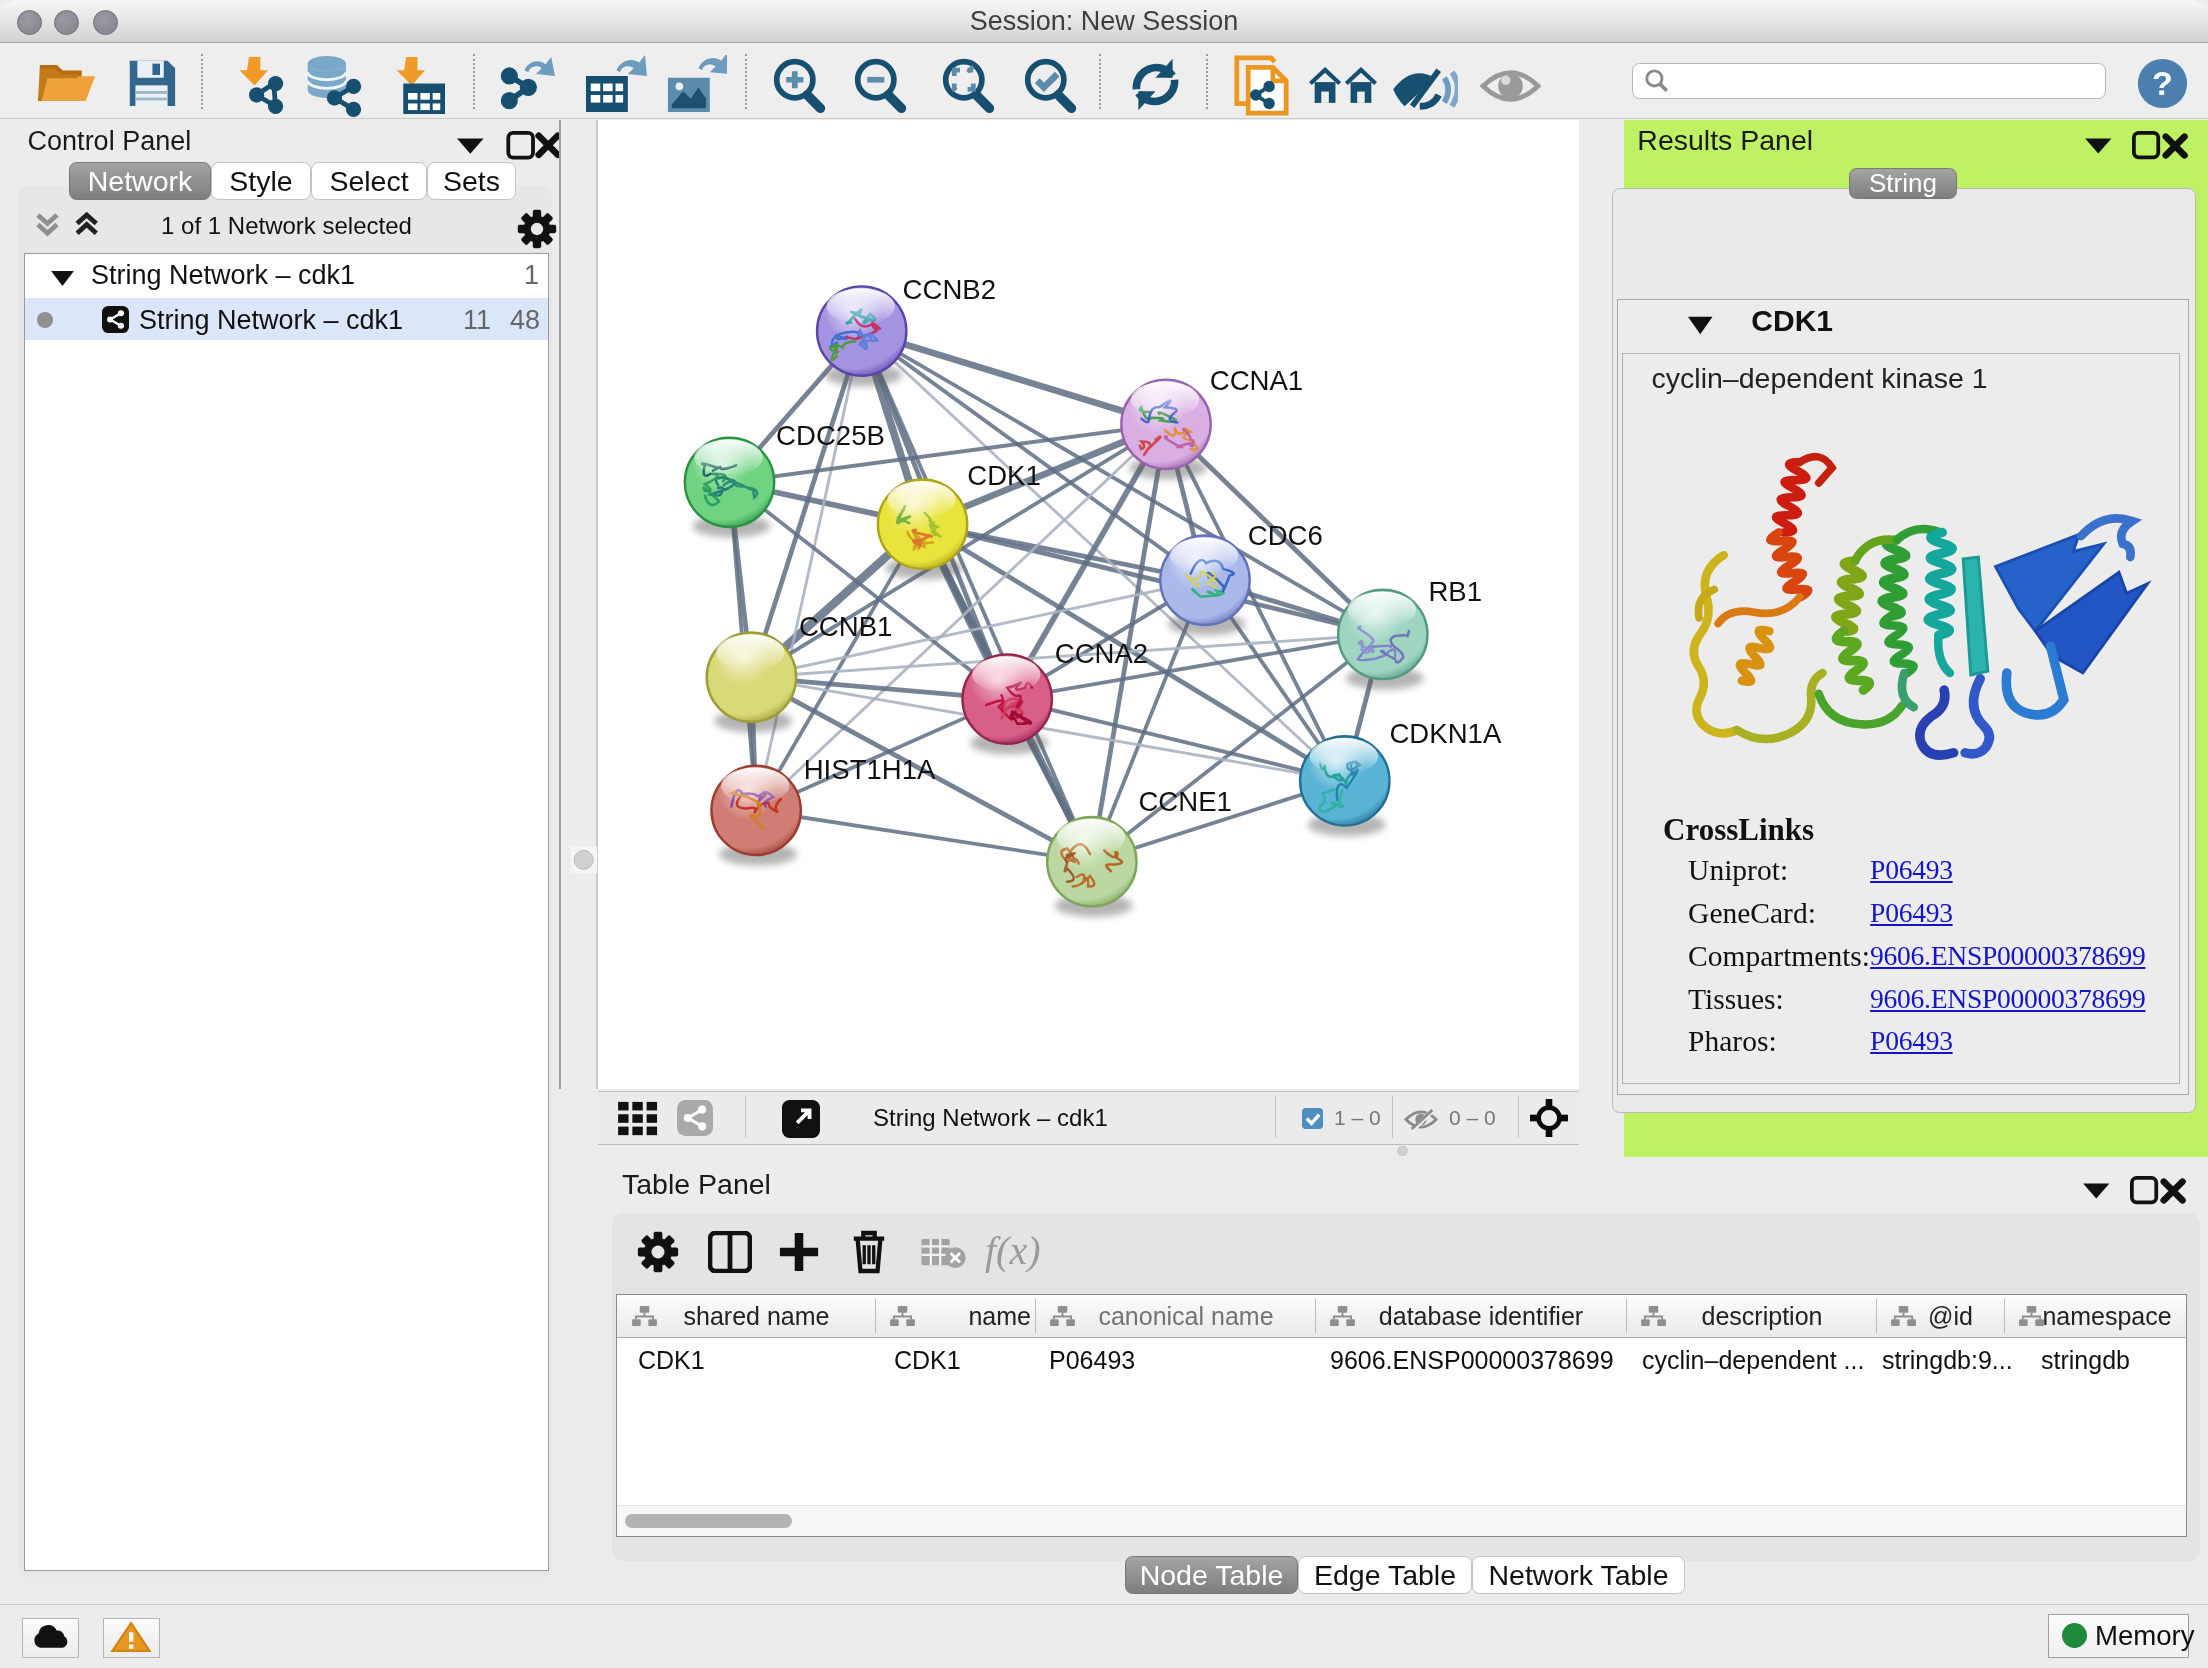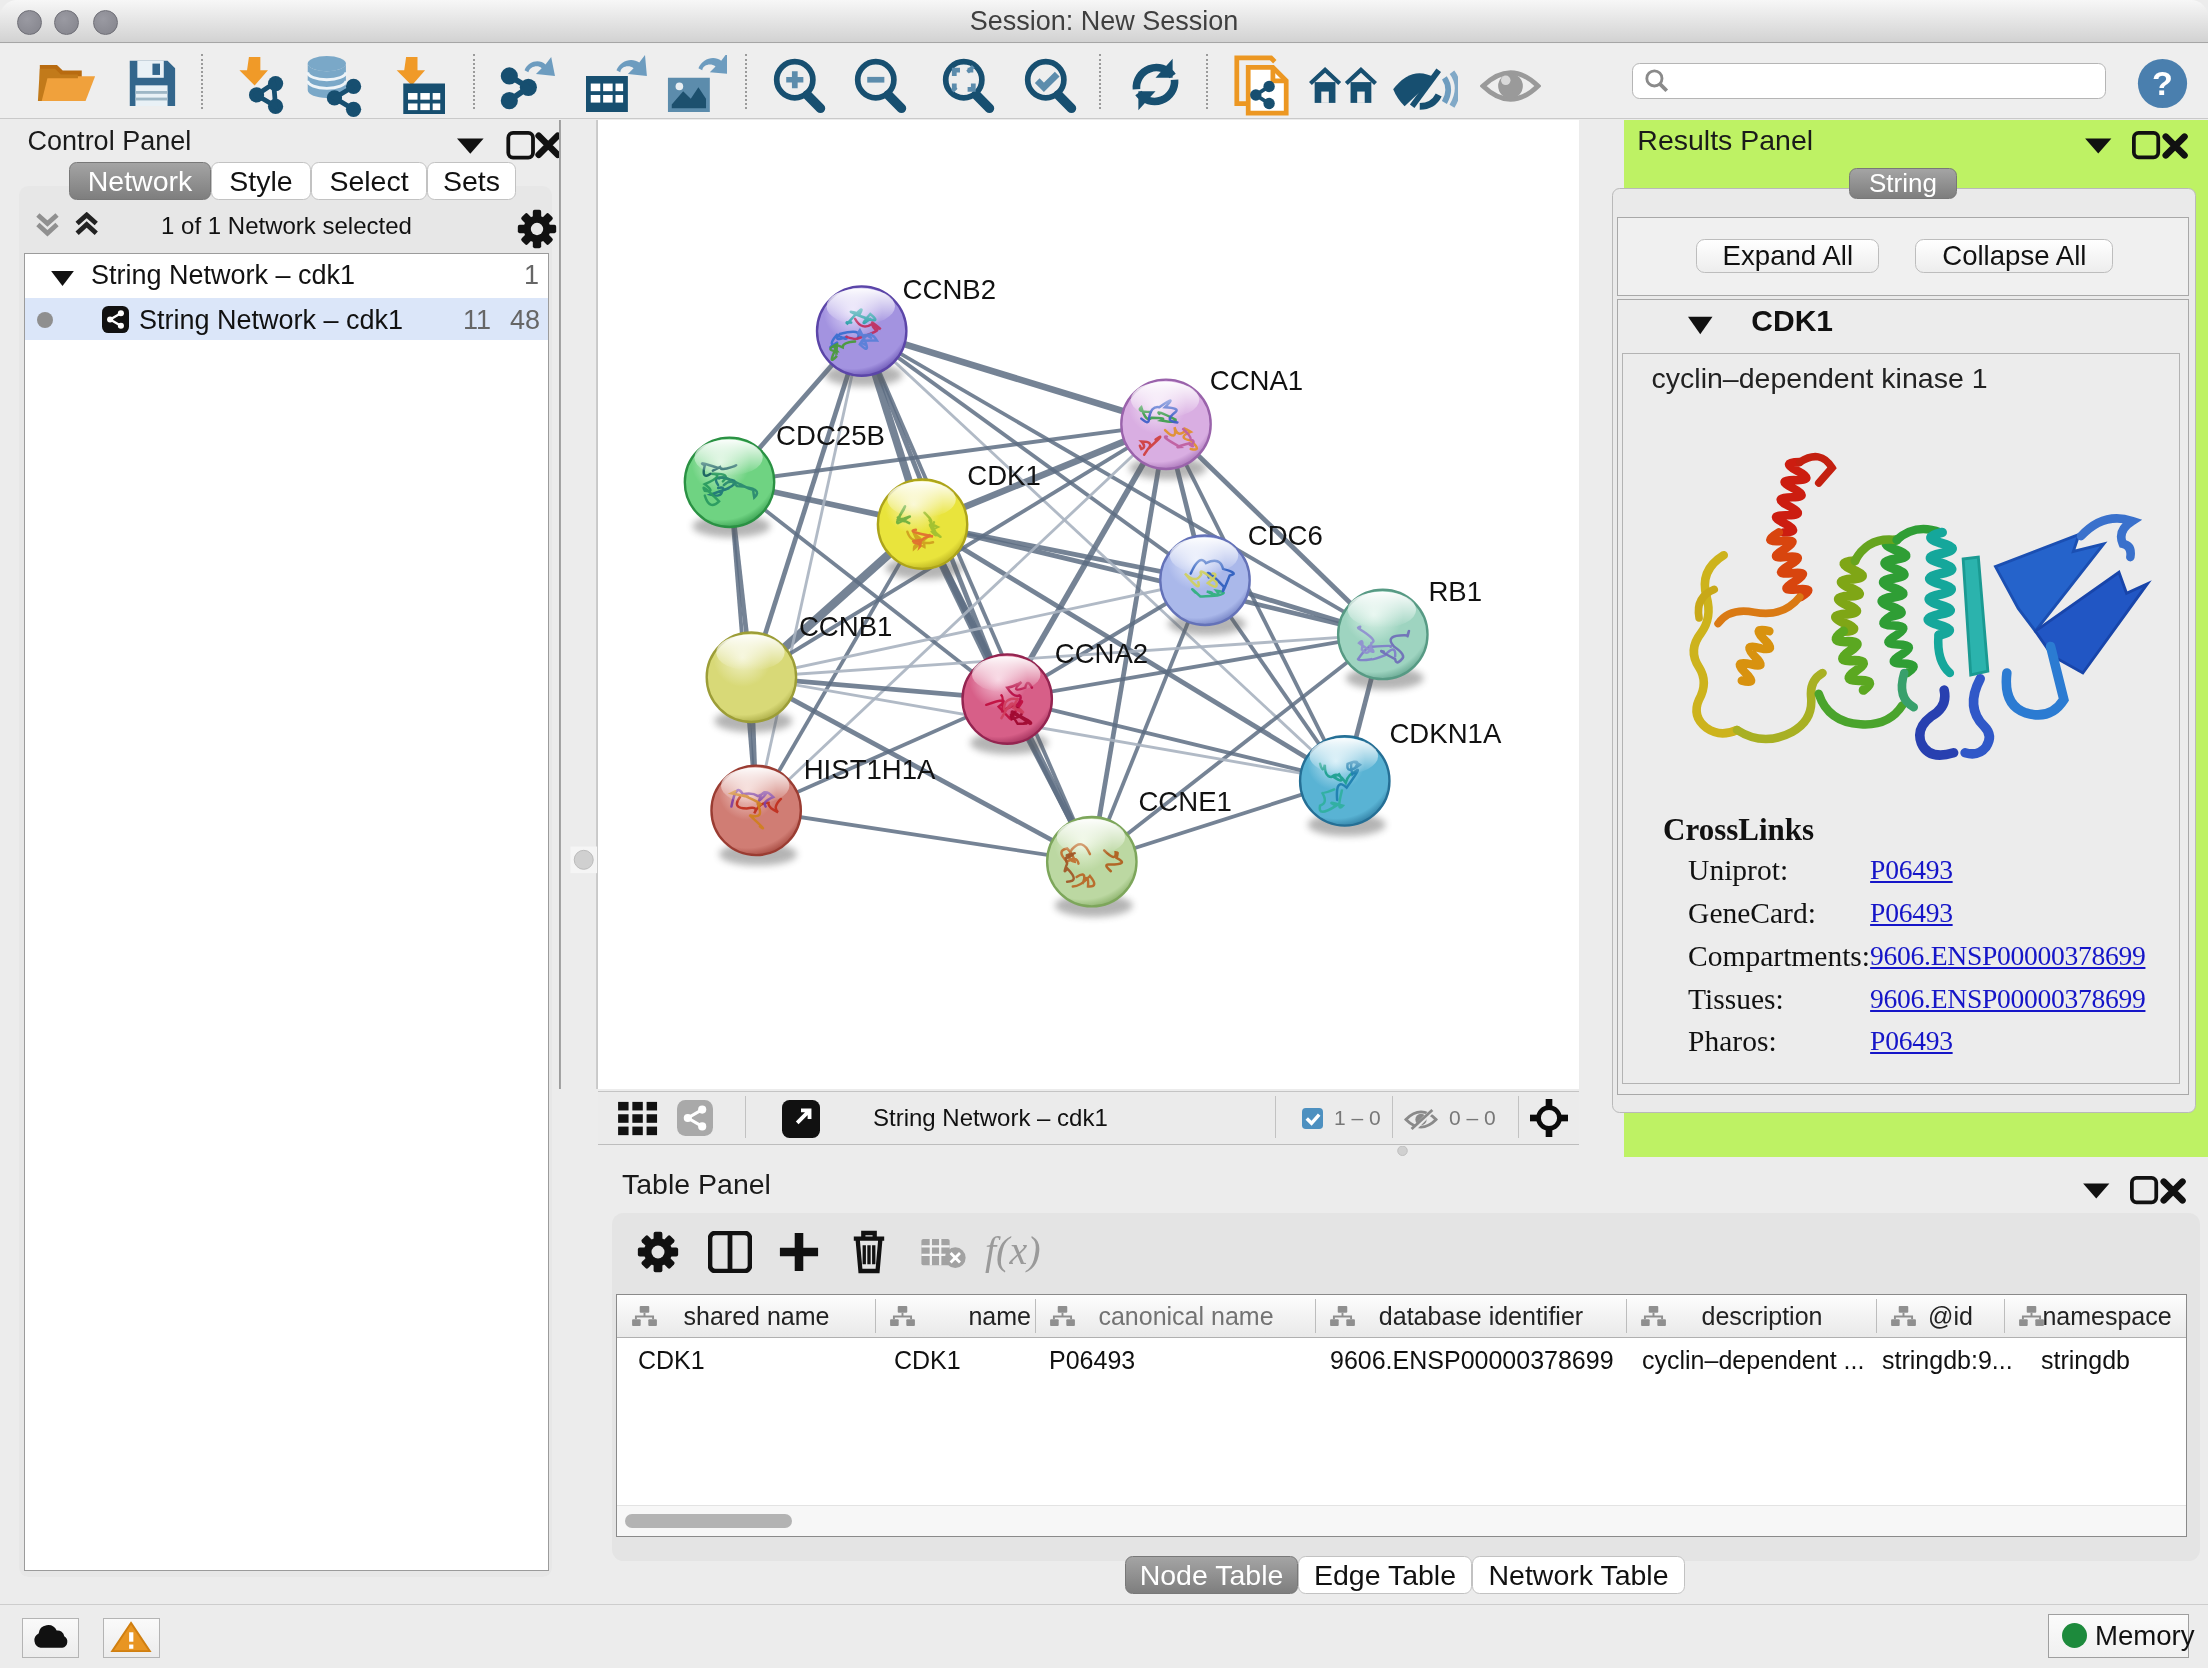--- a/index.html
+++ b/index.html
@@ -574,24 +574,20 @@
 
 <div id="rp" class="abs">
   <div class="abs" style="left:13.3px;top:3.8px;font-size:28.5px;color:#1a1a1a;">Results Panel</div>
   <svg class="abs" style="left:460px;top:11.4px;" width="126" height="30" viewBox="0 0 132 32">
     <path d="M0 8 L28 8 14 24 z" fill="#111"></path>
     <rect x="52" y="2" width="26" height="26" rx="5" fill="none" stroke="#111" stroke-width="4"></rect>
     <path d="M86 6 l20 20 M106 6 l-20 20" stroke="#111" stroke-width="7" stroke-linecap="round"></path>
   </svg>
   <div class="abs" style="left:225px;top:48px;width:106px;height:28.5px;background:linear-gradient(#a4a4a4,#7e7e7e);border:1px solid #787878;border-radius:7.6px;color:#fff;text-align:center;font-size:26px;line-height:28.5px;z-index:5;">String</div>
   <div class="abs" style="left:-12.4px;top:68px;width:582px;height:923px;background:#eaeaea;border:1.9px solid #b9b9b9;border-radius:7.6px;"></div>
-  <div class="abs" style="left:-6.7px;top:97px;width:570px;height:77px;background:#f0f0f0;border:1.9px solid #a8a8a8;">
-    <div class="abs" style="left:78px;top:21px;width:181px;height:32px;background:linear-gradient(#ffffff,#ededed);border:1.9px solid #bdbdbd;border-radius:8.6px;font-size:27.6px;text-align:center;line-height:32px;color:#111;">Expand All</div>
-    <div class="abs" style="left:297px;top:21px;width:196px;height:32px;background:linear-gradient(#ffffff,#ededed);border:1.9px solid #bdbdbd;border-radius:8.6px;font-size:27.6px;text-align:center;line-height:32px;color:#111;">Collapse All</div>
-  </div>
   <div class="abs" style="left:-6.7px;top:179px;width:570px;height:794px;background:#ececec;border:1.9px solid #a8a8a8;">
     <svg class="abs" style="left:68px;top:15px;" width="28.5" height="21" viewBox="0 0 32 24">
         <path d="M2 2 h28 L16 22 z" fill="#111"></path>
       </svg>
     <div class="abs" style="left:133px;top:3.8px;font-size:30px;font-weight:bold;color:#111;">CDK1</div>
     <div class="abs" style="left:3.8px;top:53px;width:556px;height:729px;background:#ececec;border:1.9px solid #b3b3b3;">
       <div class="abs" style="left:28.5px;top:7.6px;font-size:28.5px;color:#222;">cyclin–dependent kinase 1</div>
       <svg class="abs" style="left:34px;top:91px;" width="504" height="323" viewBox="0 0 530 340">
 <g fill="none" stroke-linecap="round">
 <path d="M150 18 Q129 18 147 27 Q167 37 147 37 Q124 36 142 45 Q162 55 142 55 Q120 55 138 64 Q158 74 138 74 Q115 73 133 82 Q153 92 133 92" fill="none" stroke="#cc1d10" stroke-width="9" stroke-linecap="round"></path>

